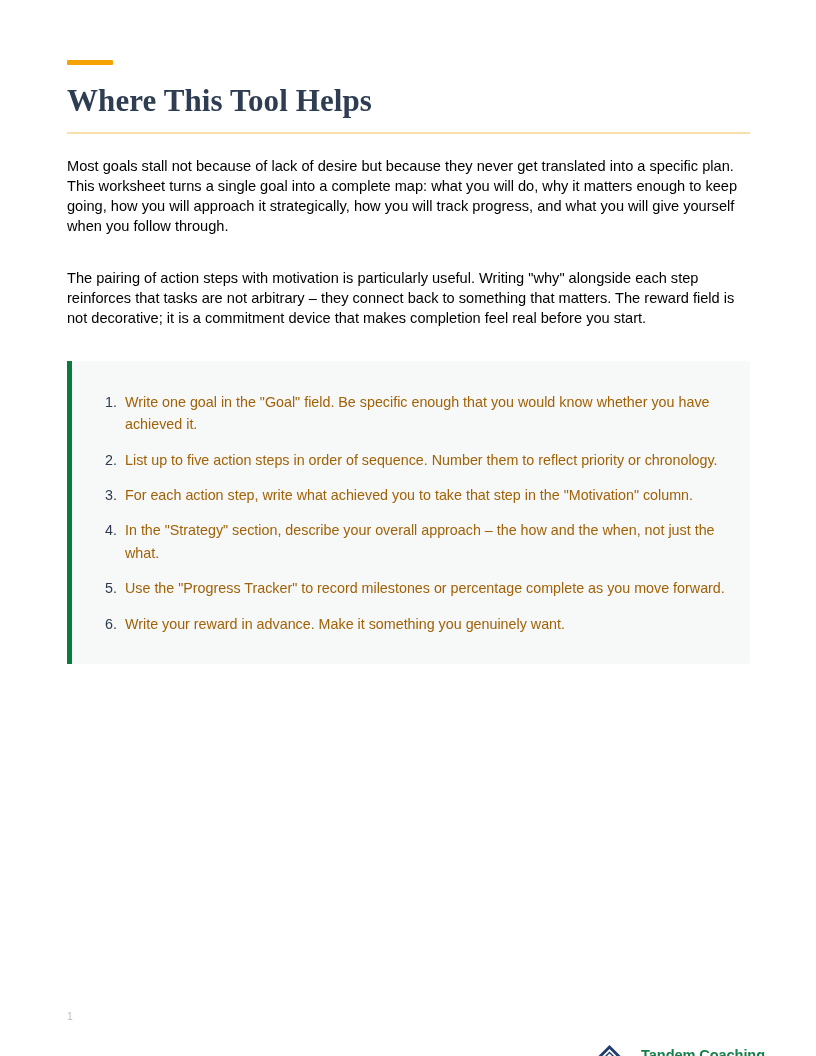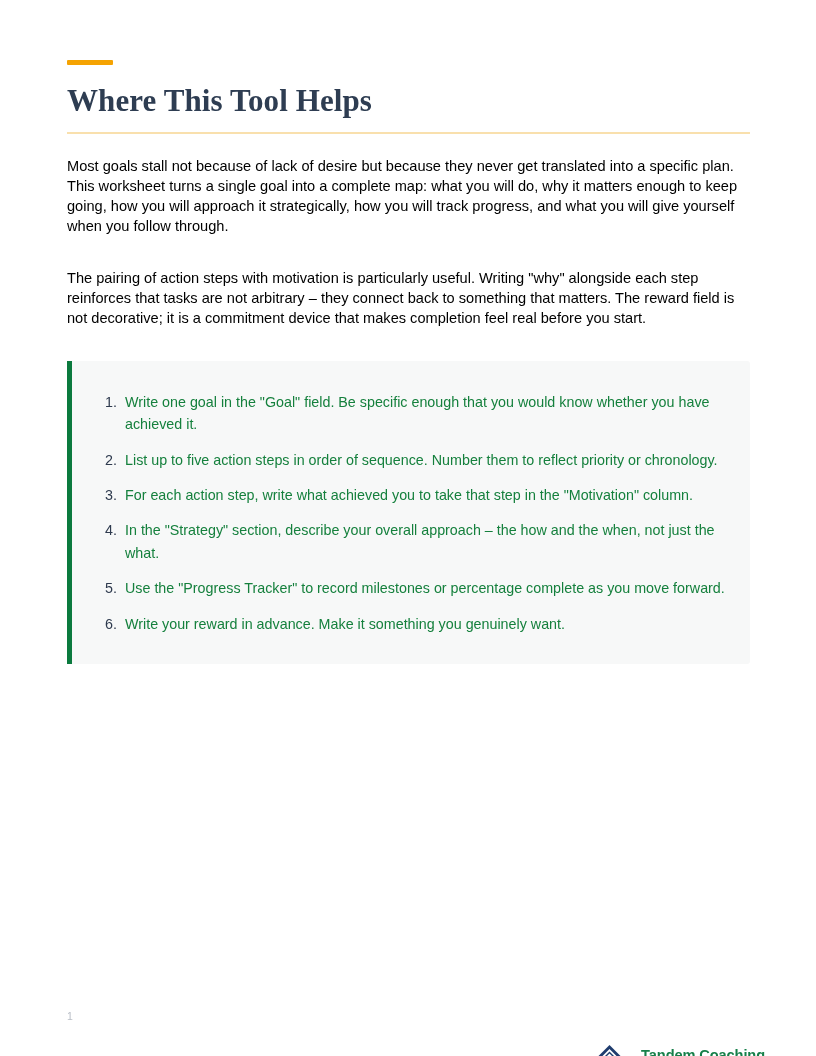--- a/index.html
+++ b/index.html
@@ -89,21 +89,21 @@
     margin: 16px 0 0 0;
     padding: 0;
     list-style: none;
     counter-reset: stepnum;
   }
   .step {
     position: relative;
     counter-increment: stepnum;
     padding-left: 28px;
     margin-bottom: 12.5px;
-    color: #15803d;
+    color: #a16207;
     font-size: 14.3px;
     line-height: 22.8px;
     font-family: "Liberation Sans", sans-serif;
   }
   .step:last-child { margin-bottom: 0; }
   .step::before {
     content: counter(stepnum) ".";
     position: absolute;
     left: 0;
     top: 0;

